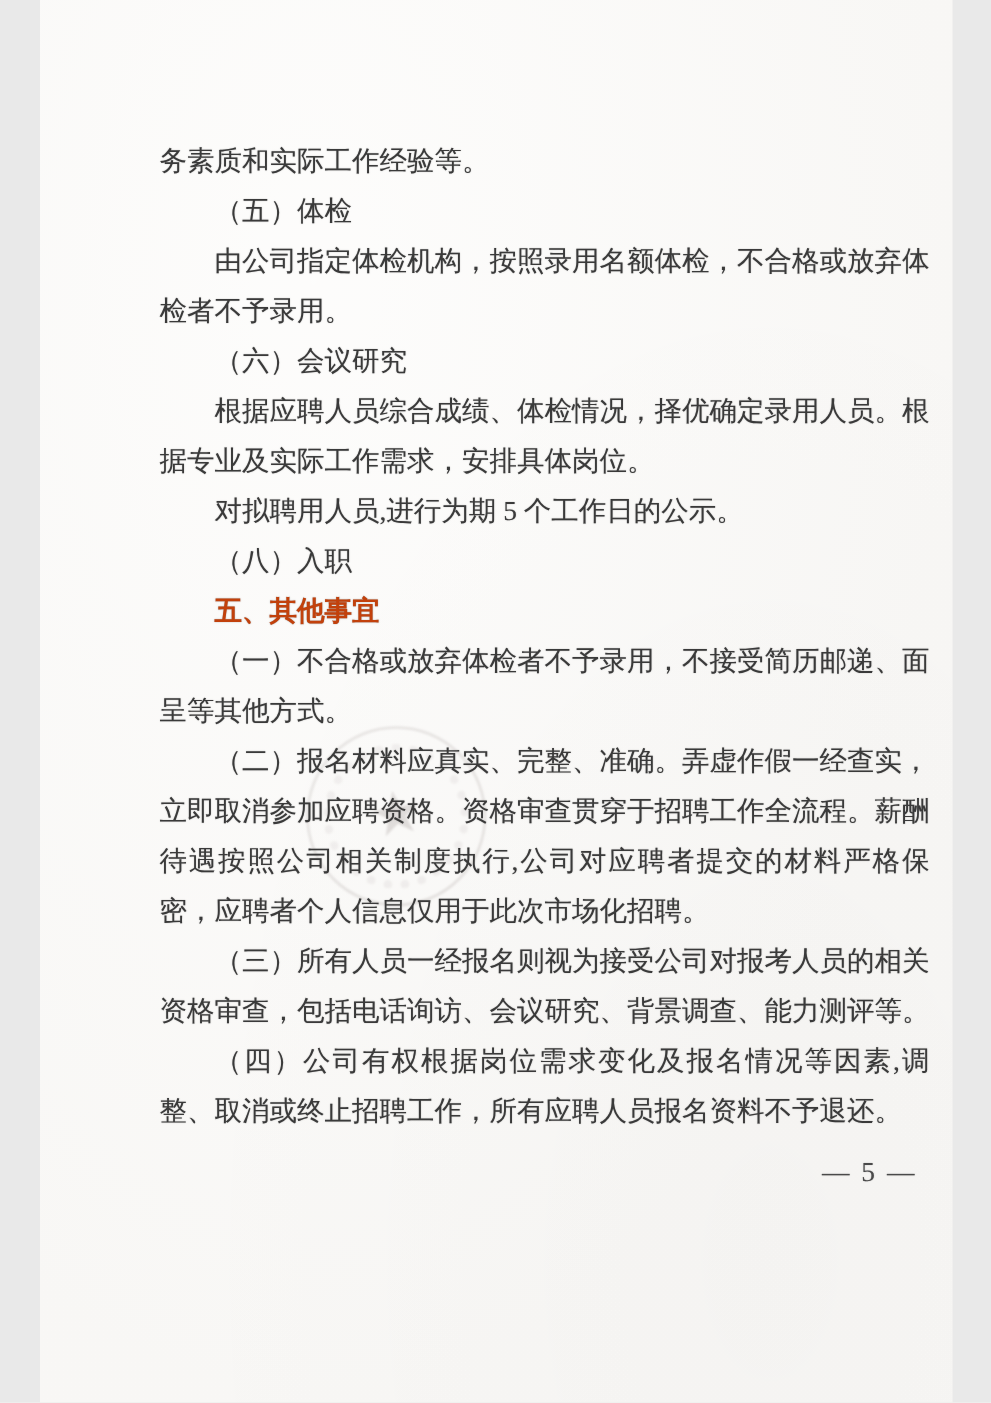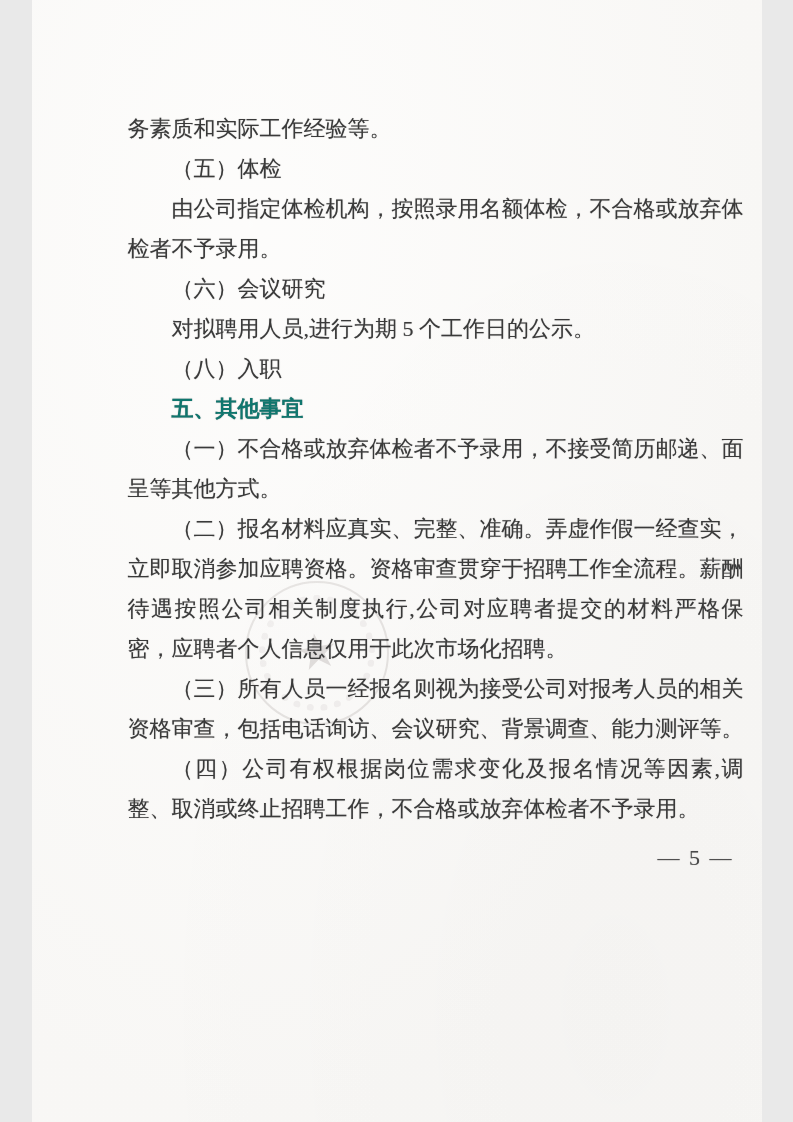--- a/index.html
+++ b/index.html
@@ -44,21 +44,21 @@
     text-justify: inter-character;
     text-shadow: 0 0 1px rgba(70, 70, 70, 0.45);
   }
   p.para   { text-indent: 2em; }
   p.cont   { text-indent: 0; }
   p.sub    { text-indent: 2em; }
   p.head {
     text-indent: 2em;
     font-family: "Liberation Sans", "DejaVu Sans", sans-serif;
     font-weight: 700;
-    color: #0f766e;
+    color: #c2410c;
     text-shadow: 0 0 1px rgba(40, 40, 40, 0.5);
   }
   .pagenum {
     margin-top: 14px;
     text-align: right;
     padding-right: 10px;
     font-size: 22px;
     line-height: 30px;
     color: #4a4a4a;
     letter-spacing: 2px;
@@ -103,24 +103,25 @@
 
   <div class="seal">
     <span class="seal-star">★</span>
   </div>
 
   <div class="content">
     <p class="cont">务素质和实际工作经验等。</p>
     <p class="sub">（五）体检</p>
     <p class="para">由公司指定体检机构，按照录用名额体检，不合格或放弃体检者不予录用。</p>
     <p class="sub">（六）会议研究</p>
+    <p class="para">根据应聘人员综合成绩、体检情况，择优确定录用人员。根据专业及实际工作需求，安排具体岗位。</p>
     <p class="para">对拟聘用人员,进行为期 5 个工作日的公示。</p>
     <p class="sub">（八）入职</p>
     <p class="head">五、其他事宜</p>
     <p class="para">（一）不合格或放弃体检者不予录用，不接受简历邮递、面呈等其他方式。</p>
     <p class="para">（二）报名材料应真实、完整、准确。弄虚作假一经查实，立即取消参加应聘资格。资格审查贯穿于招聘工作全流程。薪酬待遇按照公司相关制度执行,公司对应聘者提交的材料严格保密，应聘者个人信息仅用于此次市场化招聘。</p>
     <p class="para">（三）所有人员一经报名则视为接受公司对报考人员的相关资格审查，包括电话询访、会议研究、背景调查、能力测评等。</p>
-    <p class="para">（四）公司有权根据岗位需求变化及报名情况等因素,调整、取消或终止招聘工作，不合格或放弃体检者不予录用。</p>
+    <p class="para">（四）公司有权根据岗位需求变化及报名情况等因素,调整、取消或终止招聘工作，所有应聘人员报名资料不予退还。</p>
 
     <div class="pagenum">— 5 —</div>
   </div>
 
 </div>
 
 </body></html>

